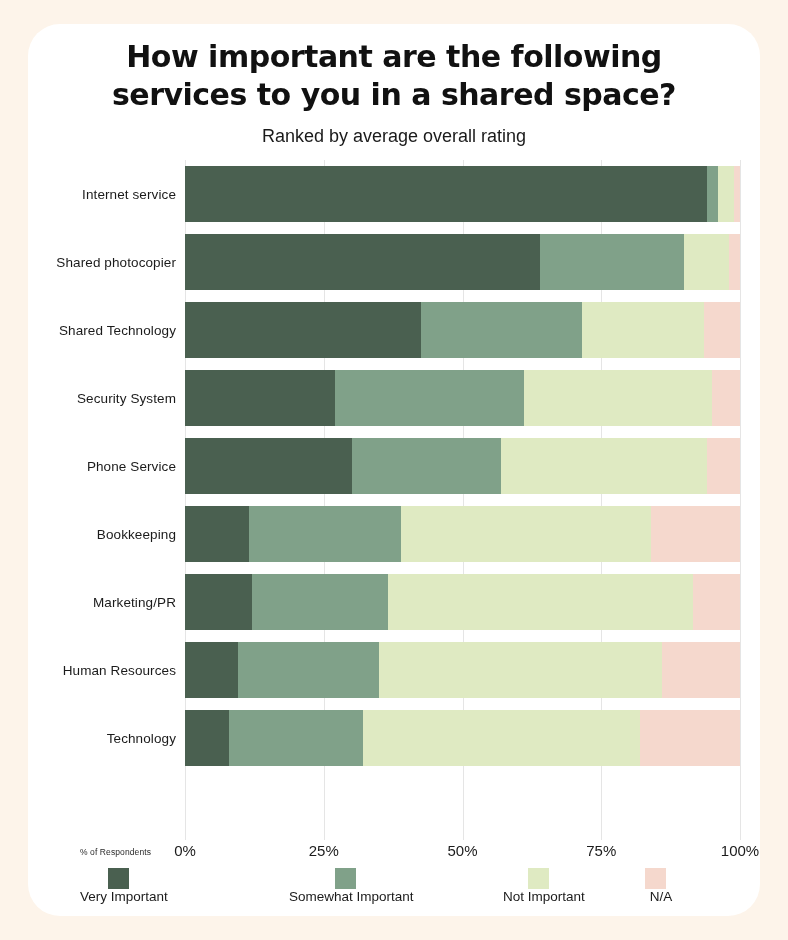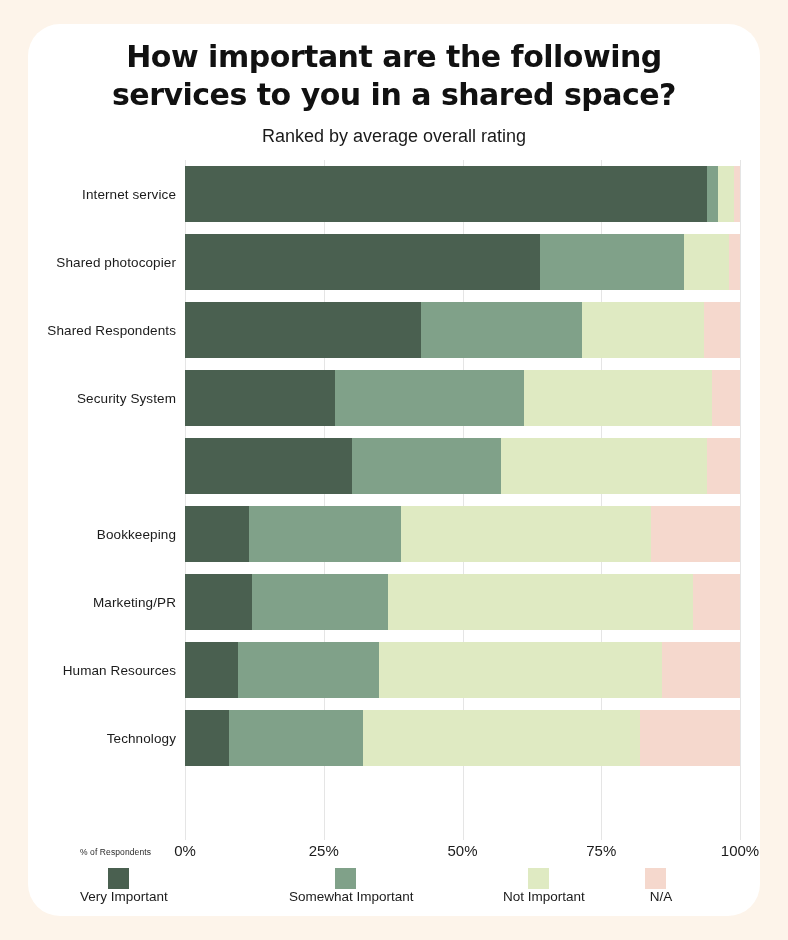--- a/index.html
+++ b/index.html
@@ -184,38 +184,39 @@
       <div class="bar-row">
         <div class="cat-label">Shared photocopier</div>
         <div class="bar-track">
           <div class="seg seg-very" style="width: 64%;"></div>
           <div class="seg seg-somewhat" style="width: 26%;"></div>
           <div class="seg seg-not" style="width: 8%;"></div>
           <div class="seg seg-na" style="width: 2%;"></div>
         </div>
       </div>
       <div class="bar-row">
-        <div class="cat-label">Shared Respondents</div>
+        <div class="cat-label">Shared Technology</div>
         <div class="bar-track">
           <div class="seg seg-very" style="width: 42.5%;"></div>
           <div class="seg seg-somewhat" style="width: 29%;"></div>
           <div class="seg seg-not" style="width: 22%;"></div>
           <div class="seg seg-na" style="width: 6.5%;"></div>
         </div>
       </div>
       <div class="bar-row">
         <div class="cat-label">Security System</div>
         <div class="bar-track">
           <div class="seg seg-very" style="width: 27%;"></div>
           <div class="seg seg-somewhat" style="width: 34%;"></div>
           <div class="seg seg-not" style="width: 34%;"></div>
           <div class="seg seg-na" style="width: 5%;"></div>
         </div>
       </div>
       <div class="bar-row">
+        <div class="cat-label">Phone Service</div>
         <div class="bar-track">
           <div class="seg seg-very" style="width: 30%;"></div>
           <div class="seg seg-somewhat" style="width: 27%;"></div>
           <div class="seg seg-not" style="width: 37%;"></div>
           <div class="seg seg-na" style="width: 6%;"></div>
         </div>
       </div>
       <div class="bar-row">
         <div class="cat-label">Bookkeeping</div>
         <div class="bar-track">

